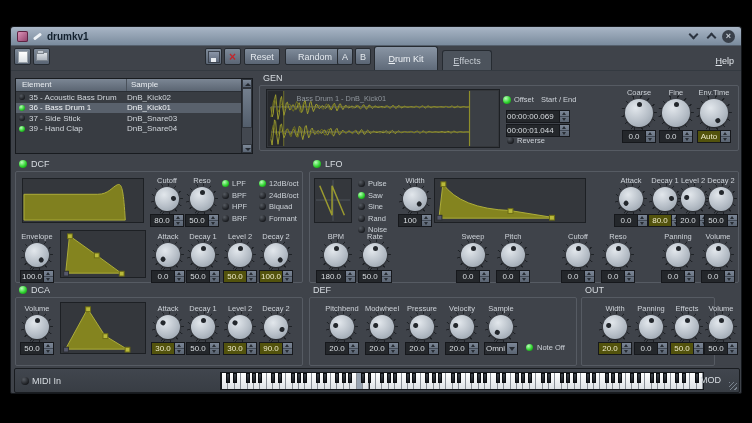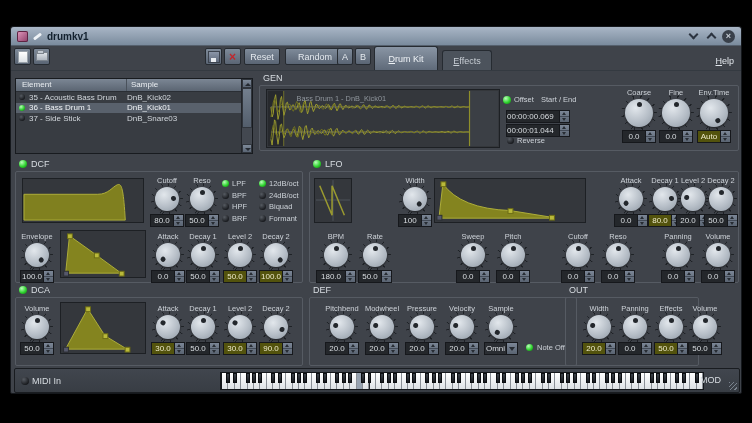--- a/index.html
+++ b/index.html
@@ -78,21 +78,21 @@
   .stitle{position:absolute;top:-13px;left:3px;display:flex;align-items:center;gap:4px;
           font-size:9px;color:#d8dde2}
   .led{width:8px;height:8px;border-radius:50%;flex:none;
        background:radial-gradient(circle at 35% 30%,#565b62,#16181c 75%)}
   .led.on{background:radial-gradient(circle at 35% 30%,#baffba,#30d330 55%,#0c700c)}
   .sec-gen{left:248px;top:58px;width:480px;height:66px}
   .sec-dcf{left:4px;top:144px;width:288px;height:112px}
   .sec-lfo{left:298px;top:144px;width:430px;height:112px}
   .sec-dca{left:4px;top:270px;width:288px;height:69px}
   .sec-def{left:298px;top:270px;width:268px;height:69px}
-  .sec-out{left:554px;top:270px;width:134px;height:69px}
+  .sec-out{left:570px;top:270px;width:134px;height:69px}
   
   svg.disp{position:absolute;background:#34373c;border:1px solid #1d2024;box-sizing:border-box}
   
   .kg{position:absolute;width:34px;display:flex;flex-direction:column;align-items:center}
   .kg.w40{width:40px}
   .kl{font-size:7.5px;color:#cdd2d8;white-space:nowrap;line-height:9px}
   .knob{width:24px;height:24px;border-radius:50%;position:relative;margin-top:2px;
         background:radial-gradient(circle at 38% 32%,#e2e7ec,#b6bec7 55%,#8f99a4);
         box-shadow:0 1px 2px rgba(0,0,0,.55)}
   .sec-gen .knob{width:28px;height:28px}
@@ -214,20 +214,25 @@
     <div class="erow sel">
       <span class="eled on"></span>
       <span class="c1">36 - Bass Drum 1</span>
       <span class="c2">DnB_Kick01</span>
     </div>
     <div class="erow">
       <span class="eled"></span>
       <span class="c1">37 - Side Stick</span>
       <span class="c2">DnB_Snare03</span>
     </div>
+    <div class="erow">
+      <span class="eled on"></span>
+      <span class="c1">39 - Hand Clap</span>
+      <span class="c2">DnB_Snare04</span>
+    </div>
     <div class="escroll">
       <span class="sarr up"></span>
       <span class="sthumb"></span>
       <span class="sarr dn"></span>
     </div>
   </div>
 
   <div class="section sec-gen">
     <div class="stitle">
         <span>GEN</span>
@@ -453,20 +458,42 @@
   <div class="section sec-lfo">
     <div class="stitle">
       <span class="led on"></span>
       <span>LFO</span>
     </div>
     <svg class="disp" style="left:4px;top:6px" width="38" height="45" viewBox="0 0 38 45">
       <line x1="1" y1="22" x2="37" y2="22" stroke="#565c64" stroke-width="0.8"></line>
       <line x1="19" y1="1" x2="19" y2="44" stroke="#565c64" stroke-width="0.8"></line>
       <polyline points="5,7 18,38 18,7 31,38" fill="none" stroke="#9a9a30" stroke-width="1.6"></polyline>
     </svg>
+    <div style="position:absolute;left:48px;top:7px">
+      <div class="radio">
+          <span class="rled"></span>
+          <span class="rl">Pulse</span>
+        </div>
+      <div class="radio on">
+          <span class="rled"></span>
+          <span class="rl">Saw</span>
+        </div>
+      <div class="radio">
+          <span class="rled"></span>
+          <span class="rl">Sine</span>
+        </div>
+      <div class="radio">
+          <span class="rled"></span>
+          <span class="rl">Rand</span>
+        </div>
+      <div class="radio">
+          <span class="rled"></span>
+          <span class="rl">Noise</span>
+        </div>
+    </div>
     <div class="kg" style="left:88px;top:4px">
       <span class="kl">Width</span>
       <div class="knob" style="--rot:135deg">
           <div class="ind"></div>
         </div>
       <div class="spin">
         <span class="sv">100</span>
         <span class="sb">
             <i class="up"></i>
             <i class="dn"></i>

